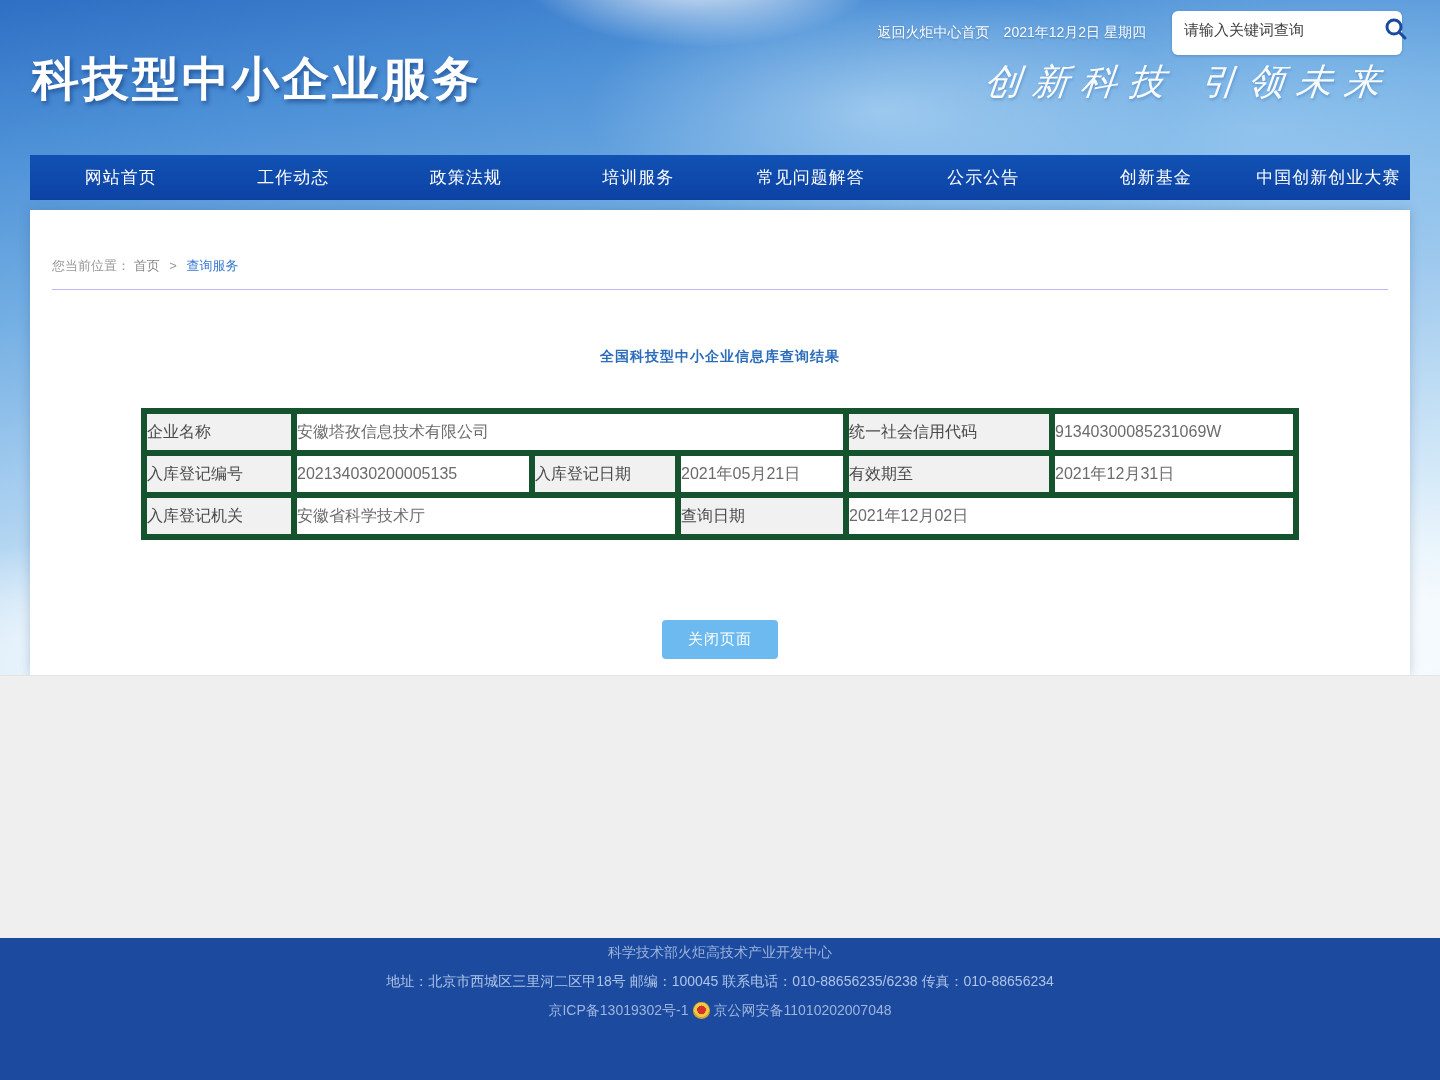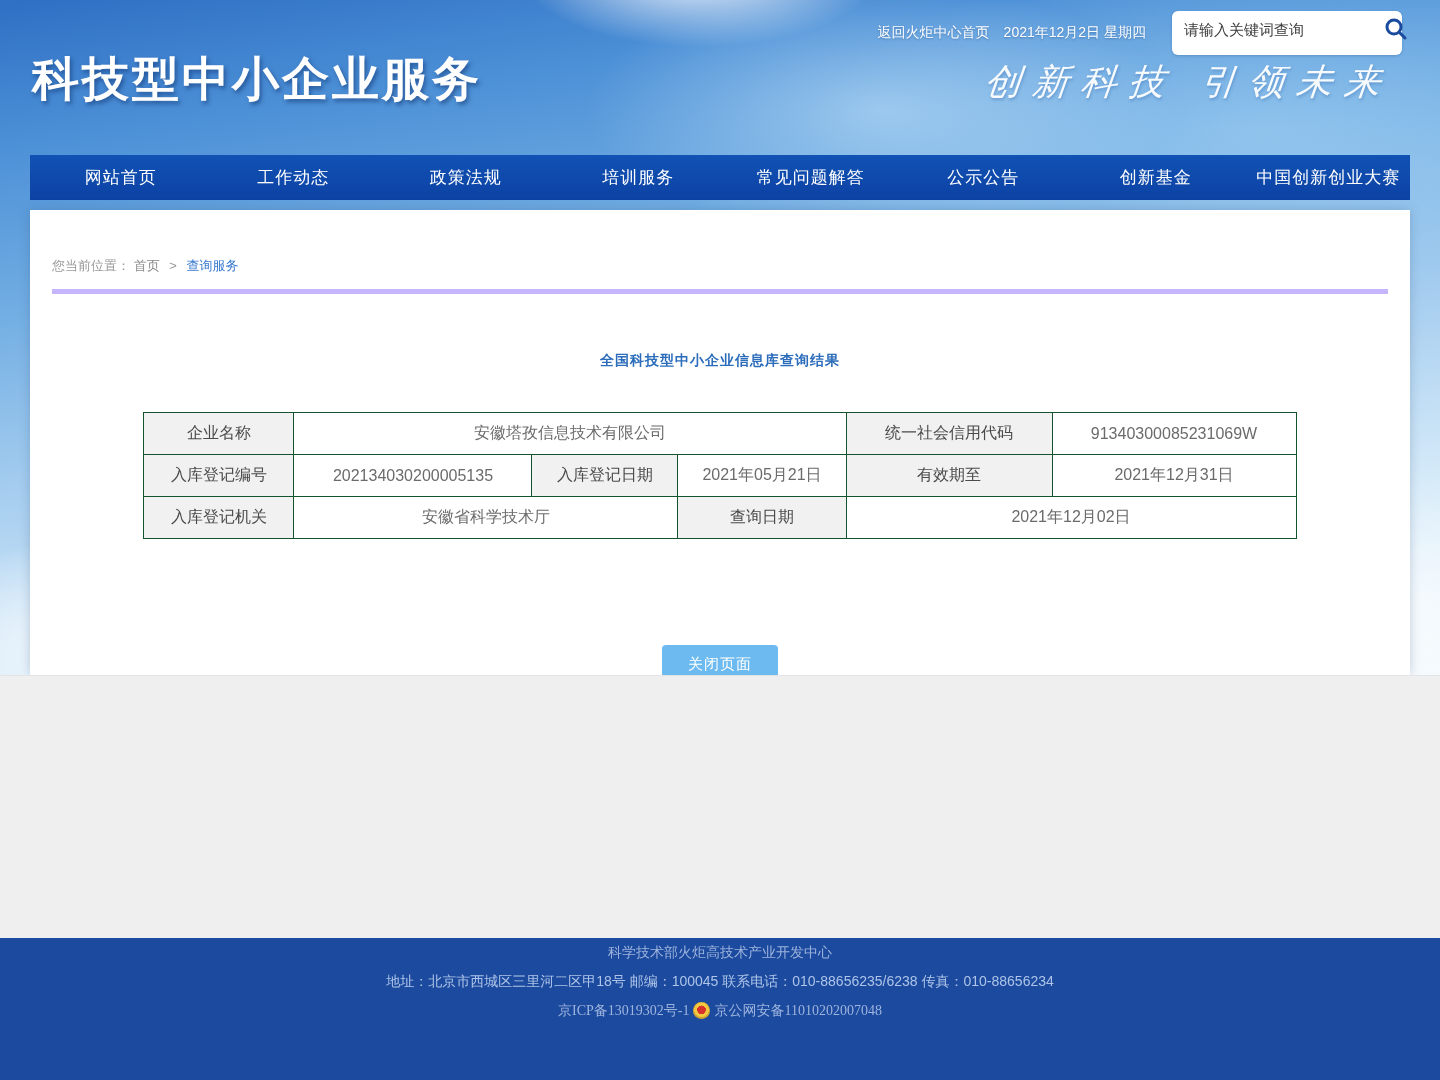--- a/index.html
+++ b/index.html
@@ -41,52 +41,52 @@
 
   
   .nav { position:absolute; left:30px; top:155px; width:1380px; height:45px;
     background:linear-gradient(180deg,#1152b4 0%, #0c42a4 100%); display:flex; }
   .nav-item { flex:1; display:flex; align-items:center; justify-content:center;
     color:#ffffff; font-size:17px; letter-spacing:1px; cursor:pointer; white-space:nowrap;padding-left:9px; }
 
   
   .panel { position:absolute; left:30px; top:210px; width:1380px; height:465px;
     background:#ffffff; box-shadow:0 0 10px rgba(60,90,130,.28); }
-  .breadcrumb { margin:47px 22px 0 22px; padding-bottom:14px; border-bottom:5px solid #c4b5fd;
+  .breadcrumb { margin:47px 22px 0 22px; padding-bottom:14px; border-bottom:1px solid #c4b5fd;
     font-size:13px; color:#999; }
   .breadcrumb .crumb-home { color:#888; text-decoration:none; cursor:pointer; }
   .breadcrumb .crumb-sep { color:#999; margin:0 6px; }
   .breadcrumb .crumb-current { color:#3a7ad0; text-decoration:none; cursor:pointer; }
 
   .page-title { margin-top:58px; text-align:center; color:#2b6cbb; font-size:14px; font-weight:bold;
     letter-spacing:1px; }
 
   
   table.result { width:1152px; margin:42px auto 0 auto; border-collapse:collapse; table-layout:fixed; }
-  table.result td { border:1px solid #14532d; height:42px; text-align:center; vertical-align:middle;
+  table.result td { border:6px solid #14532d; height:42px; text-align:left; vertical-align:middle;
     font-size:16px; overflow:hidden; white-space:nowrap; }
   td.lbl { background:#f1f1f1; color:#4a4a4a; }
   td.val { background:#ffffff; color:#6b6b6b; font-size:15px; }
 
   
-  .close-btn { display:block; margin:106px auto 0 auto; width:116px; height:39px;
+  .close-btn { display:block; margin:80px auto 0 auto; width:116px; height:39px;
     background:#6cbaef; border:none; border-radius:4px; color:#ffffff; font-size:15px;
     font-family:inherit; cursor:pointer; letter-spacing:1px; }
 
   
   .gray-strip { position:absolute; top:675px; left:0; width:1440px; height:263px;
     background:#efefef; border-top:1px solid #e4e4e4; }
 
   
   .footer { position:absolute; top:938px; left:0; width:1440px; height:142px;
     background:#1c4a9e; color:#9db4dd; }
   .footer .f-line { text-align:center; font-size:14px; line-height:29px; }
   .footer .f-line.first { padding-top:27px; }
   .footer .f-addr { color:#aec4e8; }
-  .footer .f-icp-line { display:flex; align-items:center; justify-content:center; gap:4px;font-family:Liberation Serif, serif; }
+  .footer .f-icp-line { display:flex; align-items:center; justify-content:center; gap:4px; }
   .footer a { color:#9db4dd; text-decoration:none; cursor:pointer; }
   .badge { display:inline-block; width:17px; height:17px; border-radius:50%;
     background:radial-gradient(circle at 50% 46%, #d6342a 0 34%, #f3c841 35% 58%, #c89b2e 59% 78%, rgba(0,0,0,0) 79%);
     box-shadow:0 0 0 1px rgba(243,200,65,.35) inset; }
 
   .search-icon-svg { display:block; }
 </style>
 </head>
 <body>
 

